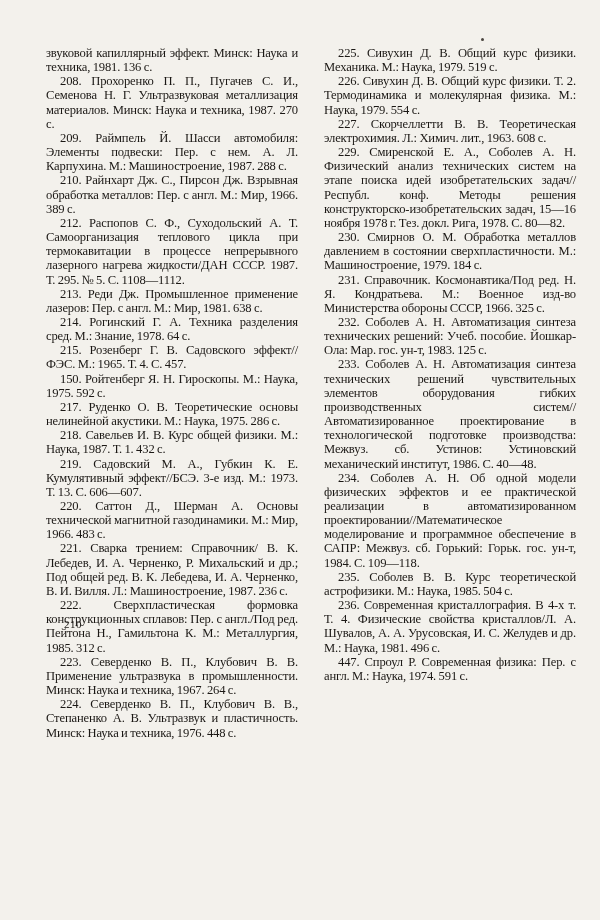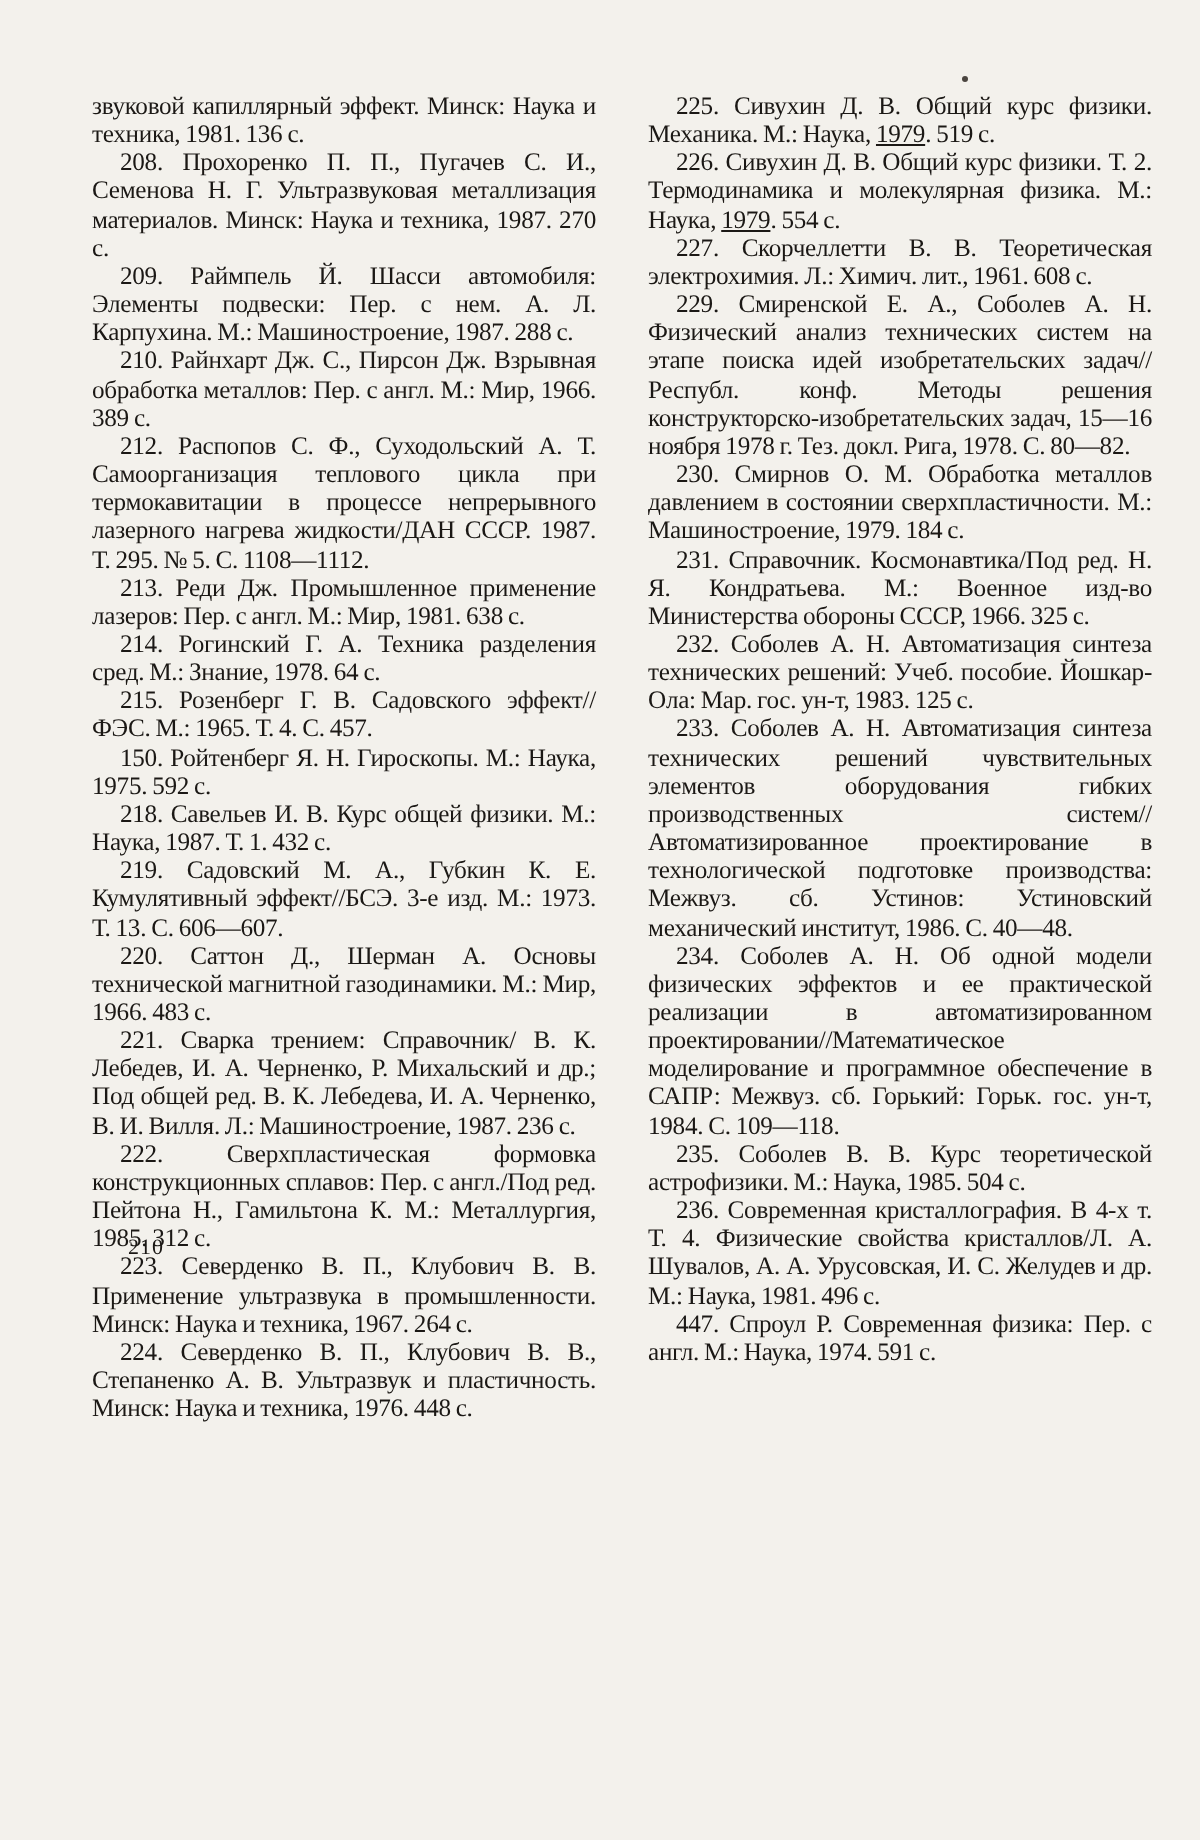--- a/index.html
+++ b/index.html
@@ -36,21 +36,21 @@
     -webkit-hyphens: auto;
   }
   p.entry {
     margin: 0;
     text-indent: 14px;
   }
   p.entry.cont {
     text-indent: 0;
   }
   .b { font-weight: normal; }
-  .u { text-decoration: underline; }
+  .u { }
   .page-number {
     position: absolute;
     left: 64px;
     bottom: 16px;
     font-size: 11px;
     letter-spacing: 0.5px;
   }
   .artifact-dot {
     position: absolute;
     left: 481px;
@@ -70,32 +70,33 @@
     <div class="column" id="col-left">
         <p class="entry cont"><span>звуковой капиллярный эффект. Минск: Наука и техника, 1981. 136 с.</span></p>
         <p class="entry"><span>208. </span><span class="b">Прохоренко П. П., Пугачев С. И., Семенова Н. Г.</span><span> Ультразвуковая металлизация материалов. Минск: Наука и техника, 1987. 270 с.</span></p>
         <p class="entry"><span>209. </span><span class="b">Раймпель Й.</span><span> Шасси автомобиля: Элементы подвески: Пер. с нем. А. Л. Карпухина. М.: Машиностроение, 1987. 288 с.</span></p>
         <p class="entry"><span>210. </span><span class="b">Райнхарт Дж. С., Пирсон Дж.</span><span> Взрывная обработка металлов: Пер. с англ. М.: Мир, 1966. 389 с.</span></p>
         <p class="entry"><span>212. </span><span class="b">Распопов С. Ф., Суходольский А. Т.</span><span> Самоорганизация теплового цикла при термокавитации в процессе непрерывного лазерного нагрева жидкости/ДАН СССР. 1987. Т. 295. № 5. С. 1108—1112.</span></p>
         <p class="entry"><span>213. </span><span class="b">Реди Дж.</span><span> Промышленное применение лазеров: Пер. с англ. М.: Мир, 1981. 638 с.</span></p>
         <p class="entry"><span>214. </span><span class="b">Рогинский Г. А.</span><span> Техника разделения сред. М.: Знание, 1978. 64 с.</span></p>
         <p class="entry"><span>215. </span><span class="b">Розенберг Г. В.</span><span> Садовского эффект//ФЭС. М.: 1965. Т. 4. С. 457.</span></p>
         <p class="entry"><span>150. </span><span class="b">Ройтенберг Я. Н.</span><span> Гироскопы. М.: Наука, 1975. 592 с.</span></p>
+        <p class="entry"><span>217. </span><span class="b">Руденко О. В.</span><span> Теоретические основы нелинейной акустики. М.: Наука, 1975. 286 с.</span></p>
         <p class="entry"><span>218. </span><span class="b">Савельев И. В.</span><span> Курс общей физики. М.: Наука, 1987. Т. 1. 432 с.</span></p>
         <p class="entry"><span>219. </span><span class="b">Садовский М. А., Губкин К. Е.</span><span> Кумулятивный эффект//БСЭ. 3-е изд. М.: 1973. Т. 13. С. 606—607.</span></p>
         <p class="entry"><span>220. </span><span class="b">Саттон Д., Шерман А.</span><span> Основы технической магнитной газодинамики. М.: Мир, 1966. 483 с.</span></p>
         <p class="entry"><span>221. </span><span class="b">Сварка трением:</span><span> Справочник/ В. К. Лебедев, И. А. Черненко, Р. Михальский и др.; Под общей ред. В. К. Лебедева, И. А. Черненко, В. И. Вилля. Л.: Машиностроение, 1987. 236 с.</span></p>
         <p class="entry"><span>222. </span><span class="b">Сверхпластическая формовка конструкционных сплавов:</span><span> Пер. с англ./Под ред. Пейтона Н., Гамильтона К. М.: Металлургия, 1985. 312 с.</span></p>
         <p class="entry"><span>223. </span><span class="b">Северденко В. П., Клубович В. В.</span><span> Применение ультразвука в промышленности. Минск: Наука и техника, 1967. 264 с.</span></p>
         <p class="entry"><span>224. </span><span class="b">Северденко В. П., Клубович В. В., Степаненко А. В.</span><span> Ультразвук и пластичность. Минск: Наука и техника, 1976. 448 с.</span></p>
       </div>
     <div class="column" id="col-right">
         <p class="entry"><span>225. </span><span class="b">Сивухин Д. В.</span><span> Общий курс физики. Механика. М.: Наука, </span><span class="u">1979</span><span>. 519 с.</span></p>
         <p class="entry"><span>226. </span><span class="b">Сивухин Д. В.</span><span> Общий курс физики. Т. 2. Термодинамика и молекулярная физика. М.: Наука, </span><span class="u">1979</span><span>. 554 с.</span></p>
-        <p class="entry"><span>227. </span><span class="b">Скорчеллетти В. В.</span><span> Теоретическая электрохимия. Л.: Химич. лит., 1961. 608 с.</span></p>
+        <p class="entry"><span>227. </span><span class="b">Скорчеллетти В. В.</span><span> Теоретическая электрохимия. Л.: Химич. лит., 1963. 608 с.</span></p>
         <p class="entry"><span>229. </span><span class="b">Смиренской Е. А., Соболев А. Н.</span><span> Физический анализ технических систем на этапе поиска идей изобретательских задач//Республ. конф. Методы решения конструкторско-изобретательских задач, 15—16 ноября 1978 г. Тез. докл. Рига, 1978. С. 80—82.</span></p>
         <p class="entry"><span>230. </span><span class="b">Смирнов О. М.</span><span> Обработка металлов давлением в состоянии сверхпластичности. М.: Машиностроение, 1979. 184 с.</span></p>
         <p class="entry"><span>231. </span><span class="b">Справочник.</span><span> Космонавтика/Под ред. Н. Я. Кондратьева. М.: Военное изд-во Министерства обороны СССР, 1966. 325 с.</span></p>
         <p class="entry"><span>232. </span><span class="b">Соболев А. Н.</span><span> Автоматизация синтеза технических решений: Учеб. пособие. Йошкар-Ола: Мар. гос. ун-т, 1983. 125 с.</span></p>
         <p class="entry"><span>233. </span><span class="b">Соболев А. Н.</span><span> Автоматизация синтеза технических решений чувствительных элементов оборудования гибких производственных систем//Автоматизированное проектирование в технологической подготовке производства: Межвуз. сб. Устинов: Устиновский механический институт, 1986. С. 40—48.</span></p>
         <p class="entry"><span>234. </span><span class="b">Соболев А. Н.</span><span> Об одной модели физических эффектов и ее практической реализации в автоматизированном проектировании//Математическое моделирование и программное обеспечение в САПР: Межвуз. сб. Горький: Горьк. гос. ун-т, 1984. С. 109—118.</span></p>
         <p class="entry"><span>235. </span><span class="b">Соболев В. В.</span><span> Курс теоретической астрофизики. М.: Наука, 1985. 504 с.</span></p>
         <p class="entry"><span>236. </span><span class="b">Современная кристаллография.</span><span> В 4-х т. Т. 4. Физические свойства кристаллов/Л. А. Шувалов, А. А. Урусовская, И. С. Желудев и др. М.: Наука, 1981. 496 с.</span></p>
         <p class="entry"><span>447. </span><span class="b">Спроул Р.</span><span> Современная физика: Пер. с англ. М.: Наука, 1974. 591 с.</span></p>
       </div>

